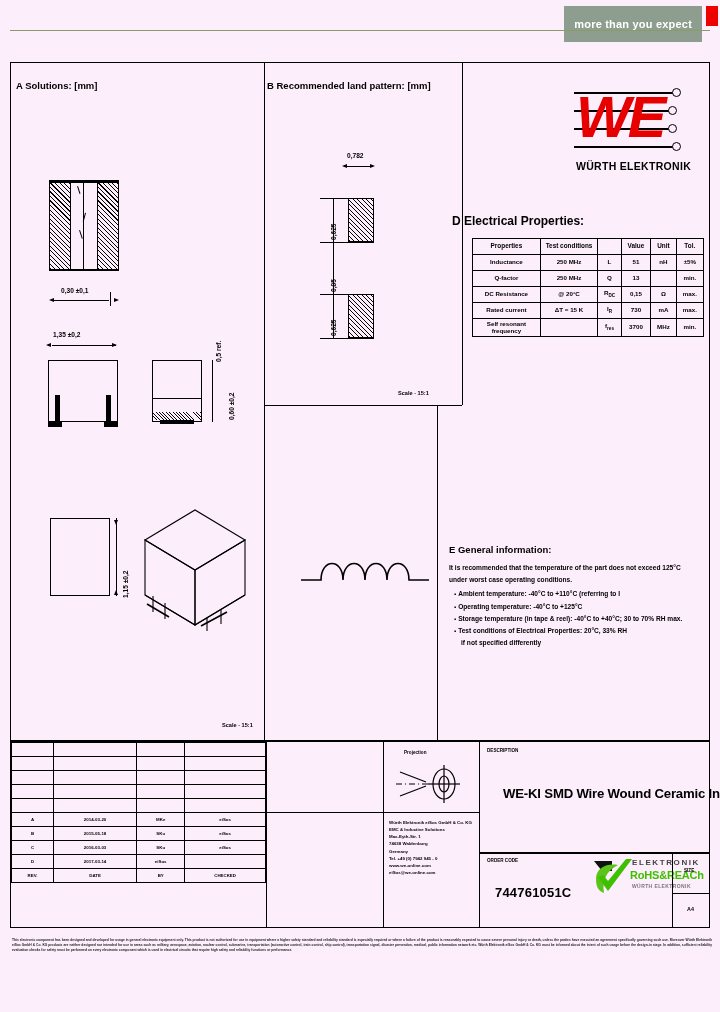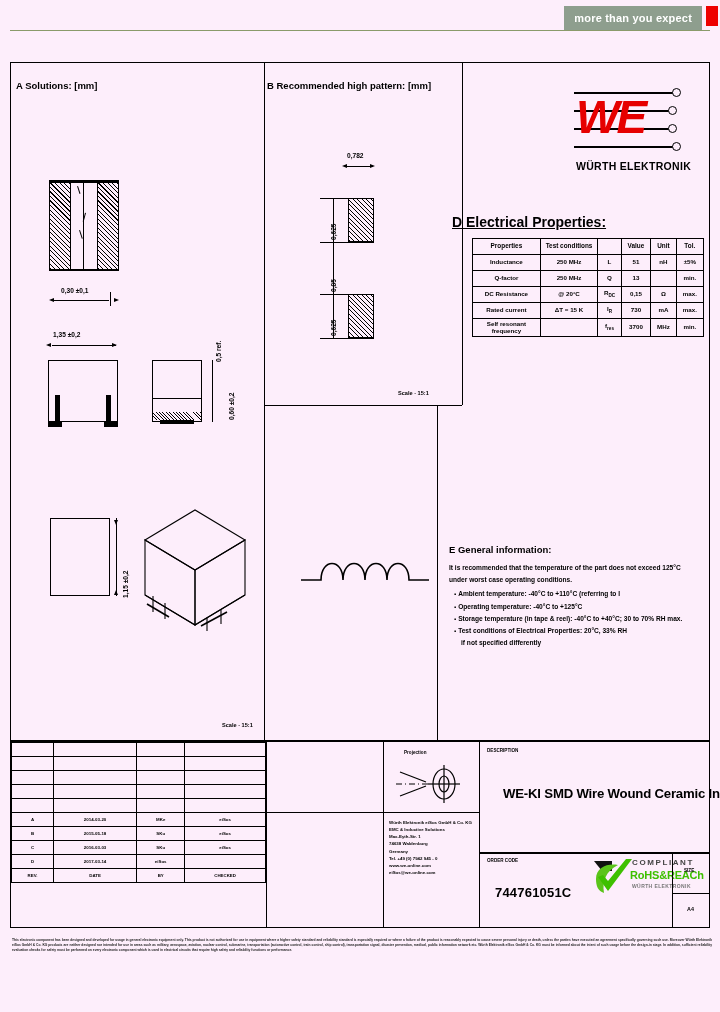--- a/index.html
+++ b/index.html
@@ -9,21 +9,21 @@
     font-family:"Liberation Sans", sans-serif;
     color:#000;
     position:relative;
     overflow:hidden;
   }
   .abs{position:absolute;}
 
   
   #header-banner{left:0;top:0;width:720px;height:30px;background:#fdeefb;}
   #tagline-box{
-    right:18px;top:6px;height:24px;
+    right:18px;top:6px;height:36px;
     background:#8e9e8e;
     color:#fff;
     font-size:11px;font-weight:bold;
     padding:0 10px;
     display:flex;align-items:center;justify-content:center;
     letter-spacing:.2px;
   }
   #red-tab{right:2px;top:6px;width:12px;height:20px;background:#ee0000;}
   #header-rule{left:10px;top:30px;width:700px;height:1px;background:#8a9a6a;}
 
@@ -43,21 +43,21 @@
     font-size:9.5px;font-weight:bold;white-space:nowrap;
   }
   .logo-line{background:#000;height:2px;}
   .logo-circle{
     width:9px;height:9px;border:1.6px solid #000;border-radius:50%;
     background:#fdeefb;box-sizing:border-box;
   }
   #we-mark{
     font-family:"Liberation Sans",sans-serif;
     font-weight:bold;font-style:italic;
-    font-size:46px;color:#e60000;
+    font-size:58px;color:#e60000;
     line-height:40px;letter-spacing:-3px;
   }
   #we-name{
     font-size:10.5px;font-weight:bold;letter-spacing:.3px;white-space:nowrap;
   }
 
   
   table.eltab{
     border-collapse:collapse;
     font-size:6.2px;
@@ -237,21 +237,21 @@
     <line x1="86" y1="110" x2="86" y2="124" stroke="#000" stroke-width="1.1"></line>
     <line x1="10" y1="95" x2="60" y2="125" stroke="#000" stroke-width="1.1"></line>
     <line x1="60" y1="125" x2="110" y2="95" stroke="#000" stroke-width="1.1"></line>
     <line x1="12" y1="104" x2="34" y2="117" stroke="#000" stroke-width="1.6"></line>
     <line x1="66" y1="126" x2="92" y2="112" stroke="#000" stroke-width="1.6"></line>
   </svg>
 </div>
 
 <div class="abs scale-lbl" style="left:222px;top:722px;">Scale - 15:1</div>
 
-<div class="abs sec-head" style="left:267px;top:80px;">B Recommended high pattern: [mm]</div>
+<div class="abs sec-head" style="left:267px;top:80px;">B Recommended land pattern: [mm]</div>
 
 <div class="abs dim" style="left:347px;top:152px;">0,782</div>
 <div class="abs" style="left:347px;top:166px;width:26px;height:1px;background:#000;"></div>
 <div class="arr-l" style="left:342px;top:163.5px;"></div>
 <div class="arr-r" style="left:370px;top:163.5px;"></div>
 
 <div class="abs box-k hatch" style="left:348px;top:198px;width:26px;height:44px;"></div>
 <div class="abs box-k hatch" style="left:348px;top:294px;width:26px;height:44px;"></div>
 
 <div class="abs" style="left:333px;top:198px;width:1px;height:140px;background:#000;"></div>
@@ -270,21 +270,21 @@
   <svg width="160" height="60" style="position:absolute;left:296px;top:540px;">
     <path d="M5,40 L25,40
              C25,18 47,18 47,40
              C47,18 69,18 69,40
              C69,18 91,18 91,40
              C91,18 113,18 113,40
              L133,40" fill="none" stroke="#000" stroke-width="1.6"></path>
   </svg>
 </div>
 
-<div class="abs sec-head" style="left:452px;top:214px;font-size:14px;text-decoration:underline;">D Electrical Properties:</div>
+<div class="abs sec-head" style="left:452px;top:214px;font-size:12px;">D Electrical Properties:</div>
 
 <div class="abs" style="left:472px;top:238px;">
   <table class="eltab">
     <tbody id="eltab-body">
         <tr>
           <th class="c-prop">Properties</th>
           <th class="c-cond">Test conditions</th>
           <th class="c-sym"></th>
           <th class="c-val">Value</th>
           <th class="c-unit">Unit</th>
@@ -463,21 +463,21 @@
 
 <div class="abs tb-lbl" style="left:487px;top:858px;">ORDER CODE</div>
 <div class="abs" id="part-number" style="left:495px;top:885px;">744761051C</div>
 
 <div class="abs" id="rohs" style="left:592px;top:856px;">
   <svg id="rohs-check" width="44" height="42" viewBox="0 0 44 42">
     <path d="M2,4 L20,4 L20,14 L10,14 Z" fill="#111"></path>
     <path d="M4,22 C4,10 16,6 26,8 C14,14 10,24 12,36 C6,34 4,29 4,22 Z" fill="#5bc41a"></path>
     <path d="M6,20 L16,34 L40,2 L34,2 L16,24 L11,18 Z" fill="#3ec000"></path>
   </svg>
-  <div class="rohs-t1">COMPLIANT</div>
+  <div class="rohs-t1">ELEKTRONIK</div>
   <div class="rohs-t2">RoHS&amp;REACh</div>
   <div class="rohs-t3">WÜRTH ELEKTRONIK</div>
 </div>
 
 <div class="abs vline" style="left:672px;top:852px;height:76px;"></div>
 <div class="abs hline" style="left:672px;top:893px;width:37px;"></div>
 <div class="abs tb-lbl" style="left:684px;top:868px;">SIZE</div>
 <div class="abs tb-lbl" style="left:687px;top:906px;font-size:5.4px;">A4</div>
 
 <div class="abs" id="footer-text">This electronic component has been designed and developed for usage in general electronic equipment only. This product is not authorized for use in equipment where a higher safety standard and reliability standard is especially required or where a failure of the product is reasonably expected to cause severe personal injury or death, unless the parties have executed an agreement specifically governing such use. Moreover Würth Elektronik eiSos GmbH &amp; Co. KG products are neither designed nor intended for use in areas such as military, aerospace, aviation, nuclear control, submarine, transportation (automotive control, train control, ship control), transportation signal, disaster prevention, medical, public information network etc. Würth Elektronik eiSos GmbH &amp; Co. KG must be informed about the intent of such usage before the design-in stage. In addition, sufficient reliability evaluation checks for safety must be performed on every electronic component which is used in electrical circuits that require high safety and reliability functions or performance.</div>

